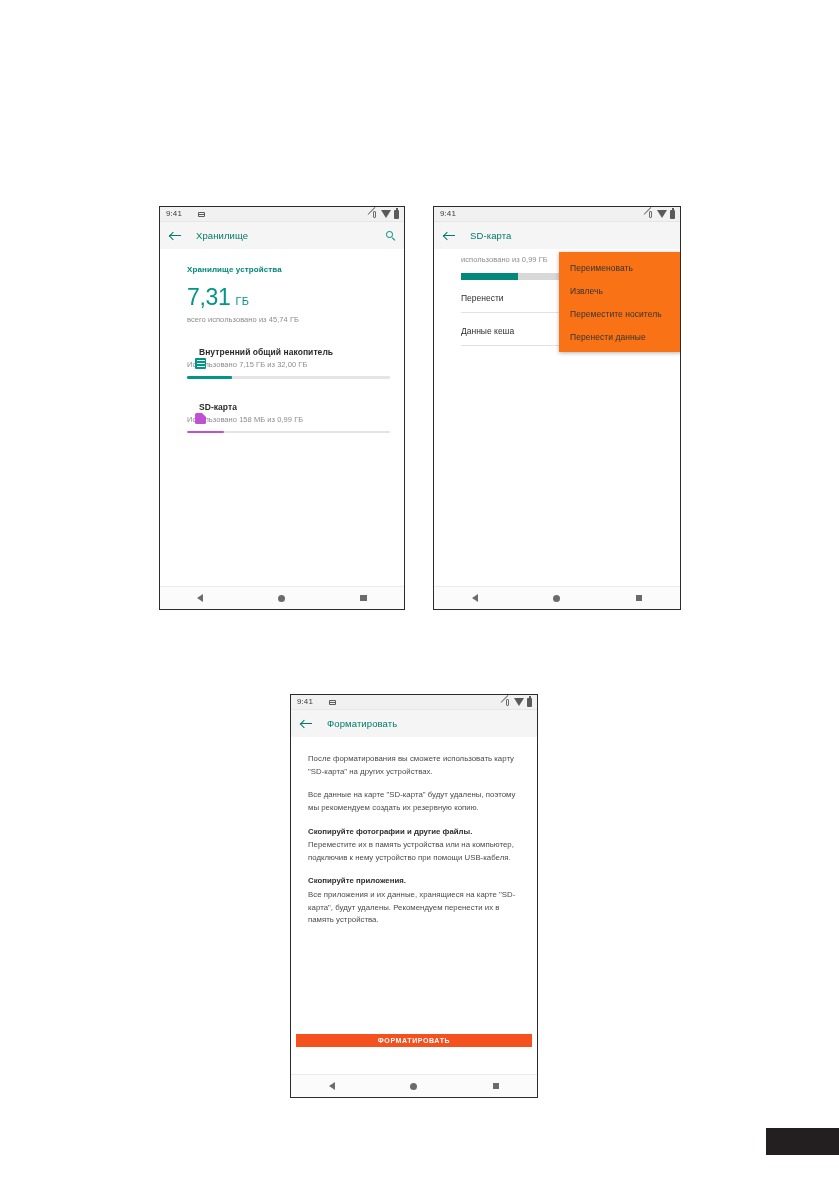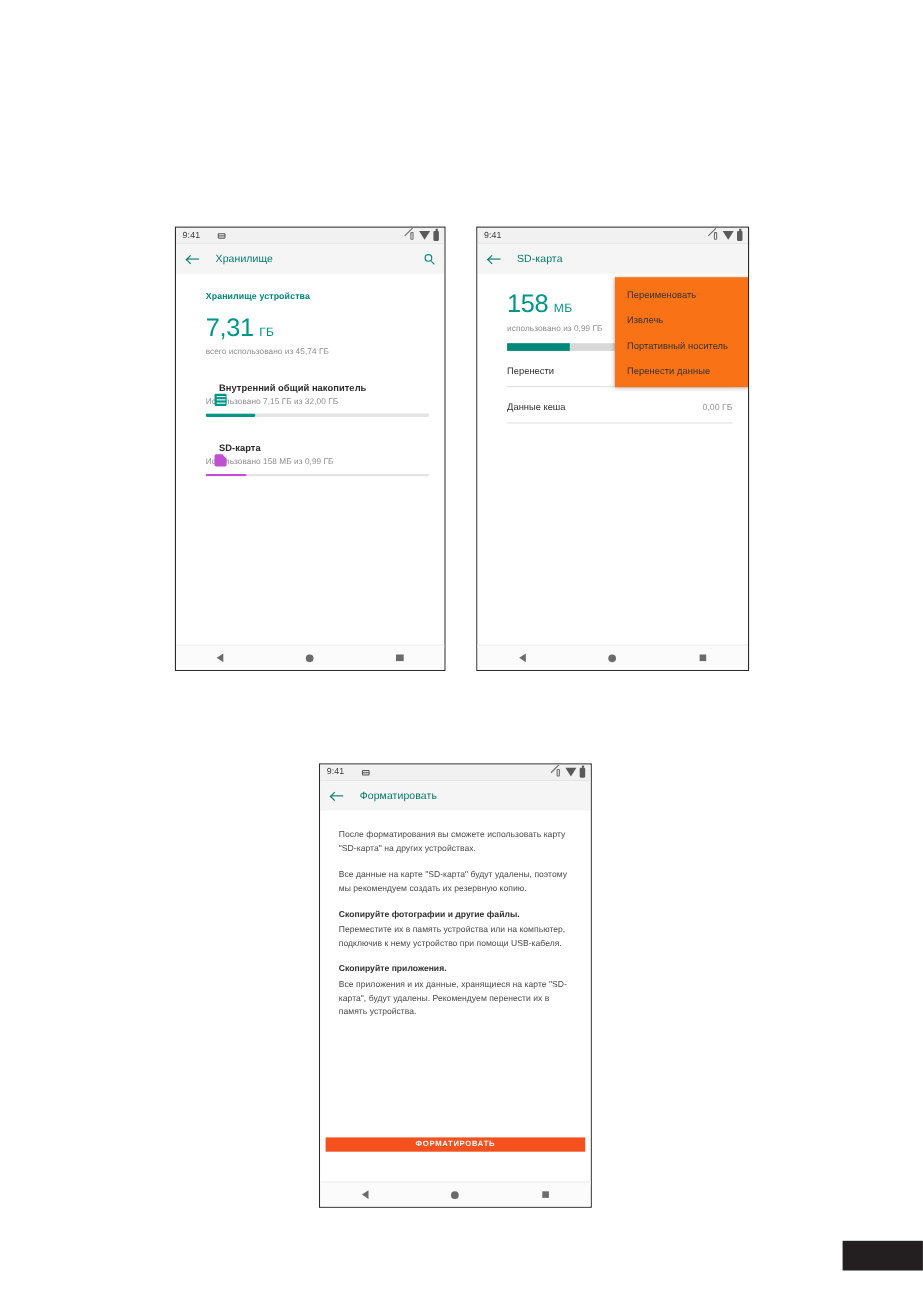--- a/index.html
+++ b/index.html
@@ -475,43 +475,39 @@
     </div>
   </div>
 
   <div class="app-bar">
     <div class="back-arrow"></div>
     <div class="app-bar-title">SD-карта</div>
   </div>
 
   <div class="screen-body">
 
-    <div class="big-number-row" style="padding-top:16px">
-      <span class="big-number">158</span>
-      <span class="big-unit">МБ</span>
-    </div>
     <div class="sub-caption">использовано из 0,99 ГБ</div>
 
     <div class="sd-bar-track">
       <div class="sd-bar-fill" id="bar-sd-detail" style="width: 28%; background: rgb(0, 137, 123);"></div>
     </div>
 
     <div class="detail-row">
       <span class="detail-label">Перенести</span>
       <span class="detail-value">0,00 ГБ</span>
     </div>
     <div class="detail-row">
       <span class="detail-label">Данные кеша</span>
       <span class="detail-value">0,00 ГБ</span>
     </div>
 
     <div class="popup-menu">
       <div class="menu-item">Переименовать</div>
       <div class="menu-item">Извлечь</div>
-      <div class="menu-item">Портативный носитель</div>
+      <div class="menu-item">Переместите носитель</div>
       <div class="menu-item">Перенести данные</div>
     </div>
   </div>
 
   <div class="nav-bar">
     <span class="nav-back"></span>
     <span class="nav-home"></span>
     <span class="nav-recent"></span>
   </div>
 </div>

